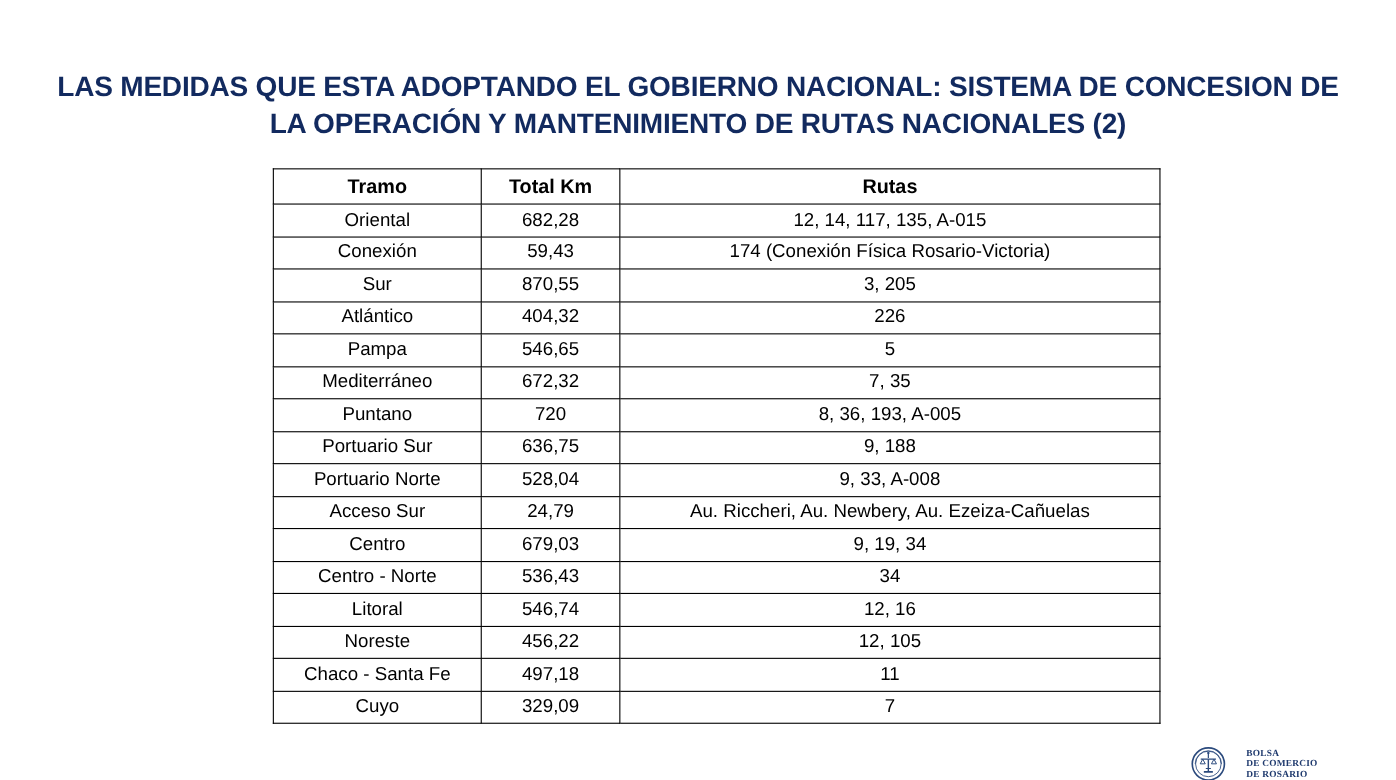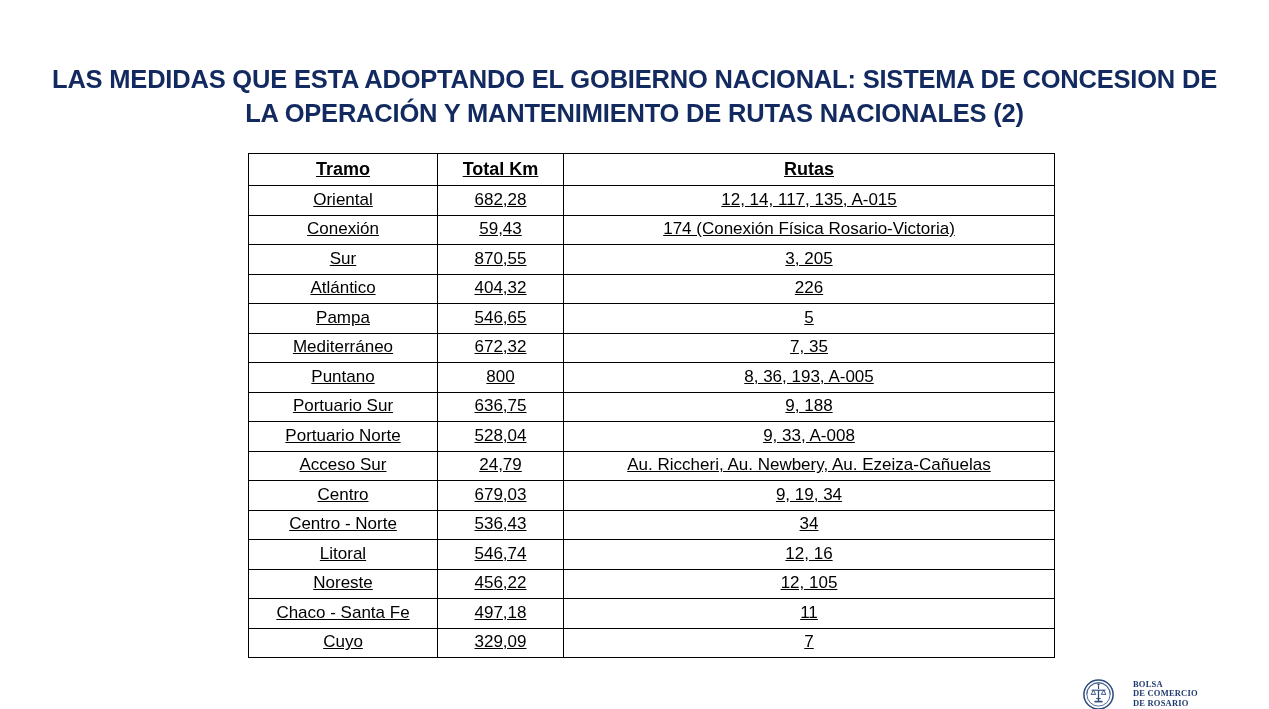--- a/index.html
+++ b/index.html
@@ -39,21 +39,20 @@
     letter-spacing: -0.2px;
     white-space: nowrap;
   }
 
   
   .table-wrap {
     position: absolute;
     left: 248px;
     top: 117px;
     width: 806px;
-    text-decoration: underline;
   }
   table.routes {
     border-collapse: collapse;
     table-layout: fixed;
     width: 806px;
     background: #ffffff;
   }
   table.routes col.c-tramo { width: 189px; }
   table.routes col.c-km    { width: 126px; }
   table.routes col.c-rutas { width: 491px; }
@@ -166,21 +165,21 @@
             <td>546,65</td>
             <td>5</td>
           </tr>
           <tr>
             <td>Mediterráneo</td>
             <td>672,32</td>
             <td>7, 35</td>
           </tr>
           <tr>
             <td>Puntano</td>
-            <td>800</td>
+            <td>720</td>
             <td>8, 36, 193, A-005</td>
           </tr>
           <tr>
             <td>Portuario Sur</td>
             <td>636,75</td>
             <td>9, 188</td>
           </tr>
           <tr>
             <td>Portuario Norte</td>
             <td>528,04</td>

